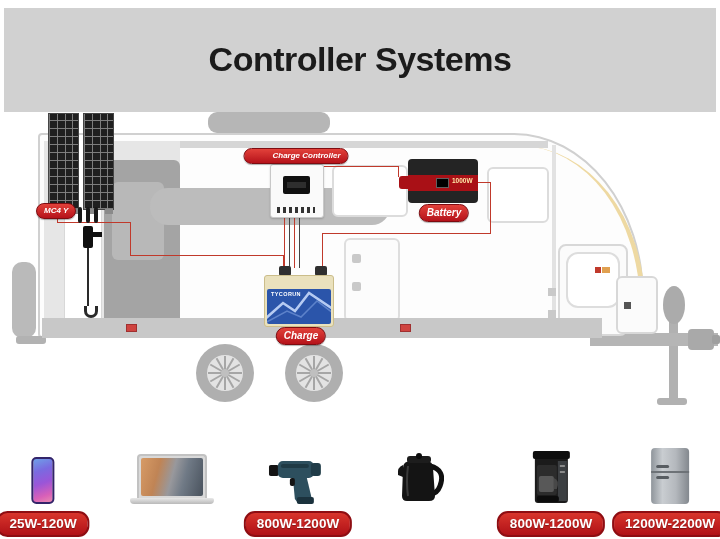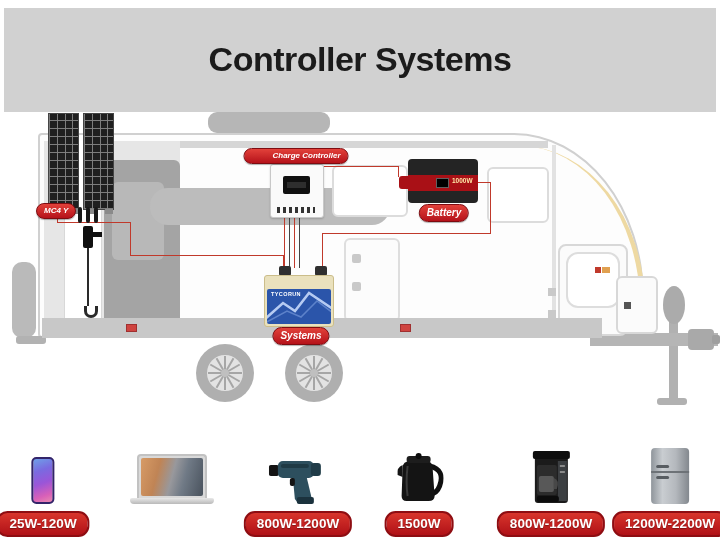--- a/index.html
+++ b/index.html
@@ -189,21 +189,21 @@
       <svg width="64" height="35">
         <polyline points="-2,30 16,14 28,22 42,4 66,20" fill="none" stroke="#cfe0ff" stroke-width="2.5" opacity="0.85"></polyline>
         <polyline points="-2,34 20,22 34,28 50,12 66,24" fill="none" stroke="#7fa0e0" stroke-width="1.5" opacity="0.6"></polyline>
       </svg>
     </div>
     <div class="abs" style="left:271px;top:291px;font-size:5.5px;font-weight:bold;color:#ffffff;letter-spacing:.4px;z-index:32;">TYCORUN</div>
 
     <div class="tag" style="left:36px;top:203px;">MC4 Y</div>
     <div class="tag center-tag" style="left:296px;top:148px;padding-left:28px;">Charge Controller</div>
     <div class="tag center-tag" style="left:444px;top:204px;font-size:10px;">Battery</div>
-    <div class="tag center-tag" style="left:301px;top:327px;font-size:10px;">Systems</div>
+    <div class="tag center-tag" style="left:301px;top:327px;font-size:10px;">Charge</div>
   </div>
 
   <div>
 
     <div class="appliance" style="left:43px;">
       <div class="icon-box">
           <div class="phone"></div>
         </div>
       <div class="watt-badge">25W-120W</div>
     </div>
@@ -238,21 +238,20 @@
       <div class="icon-box">
         <svg width="50" height="52">
           <path d="M36 14 Q52 18 46 34 Q43 42 36 42" fill="none" stroke="#101010" stroke-width="5"></path>
           <path d="M9 16 Q9 9 17 9 L32 9 Q39 9 39 16 L41 44 Q41 49 35 49 L13 49 Q8 49 8 44 Z" fill="#141414"></path>
           <path d="M9 13 Q3 15 4 23 L9 25 Z" fill="#141414"></path>
           <rect x="13" y="4" width="24" height="7" rx="3" fill="#1d1d1d"></rect>
           <circle cx="25" cy="4" r="3" fill="#0c0c0c"></circle>
           <path d="M14 14 Q12 30 14 44" stroke="#3a3a3a" stroke-width="2" fill="none"></path>
         </svg>
       </div>
-      <div class="watt-badge">1500W</div>
     </div>
 
     <div class="appliance" style="left:551px;">
       <div class="icon-box">
         <svg width="42" height="53">
           <rect x="5" y="1" width="33" height="51" rx="3" fill="#1b1b1b"></rect>
           <rect x="3" y="0" width="37" height="8" rx="2" fill="#0e0e0e"></rect>
           <rect x="28" y="10" width="9" height="40" fill="#3c3f42"></rect>
           <rect x="7" y="14" width="20" height="30" rx="2" fill="#2c2c2c"></rect>
           <rect x="9" y="25" width="15" height="16" rx="2" fill="#585858"></rect>

